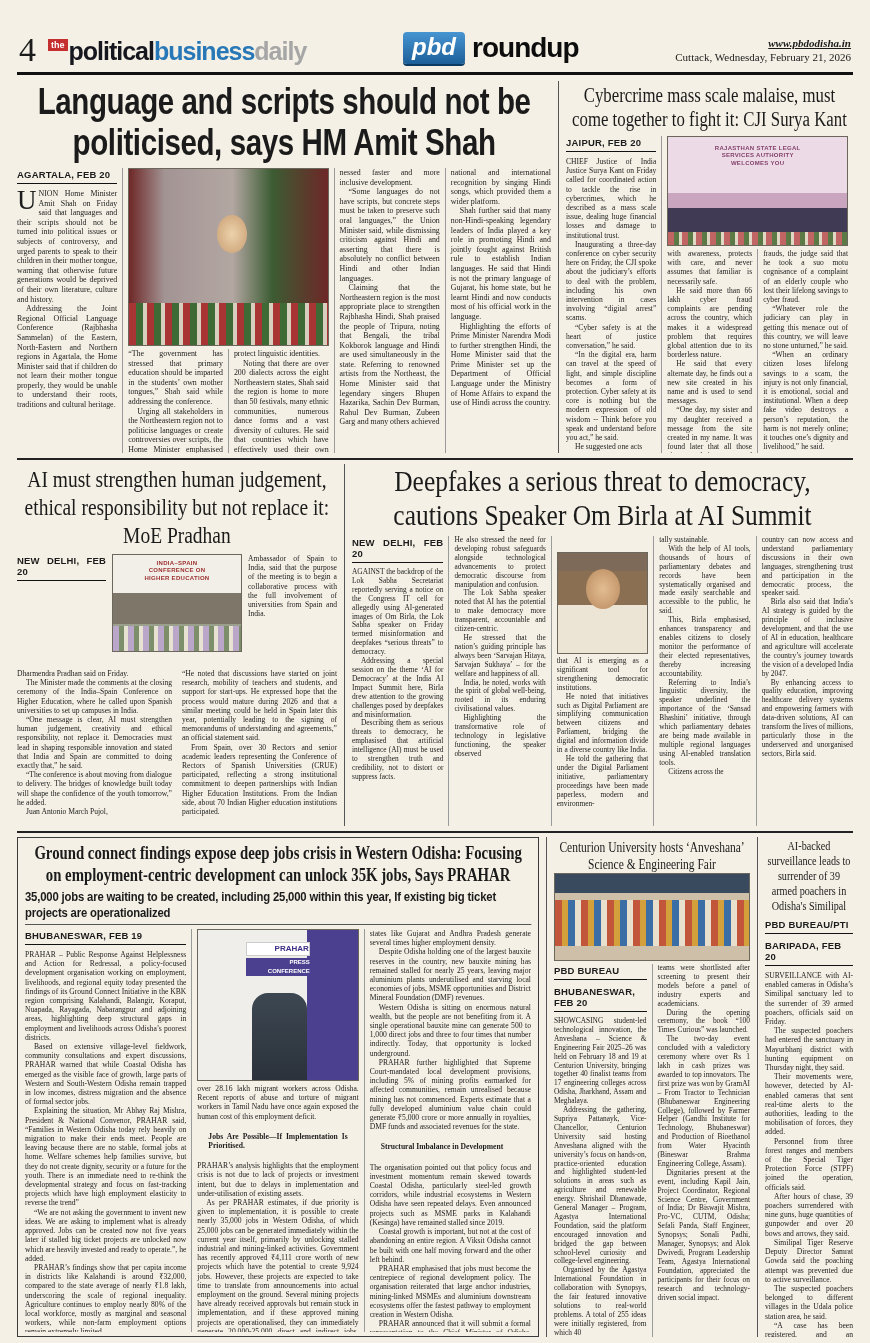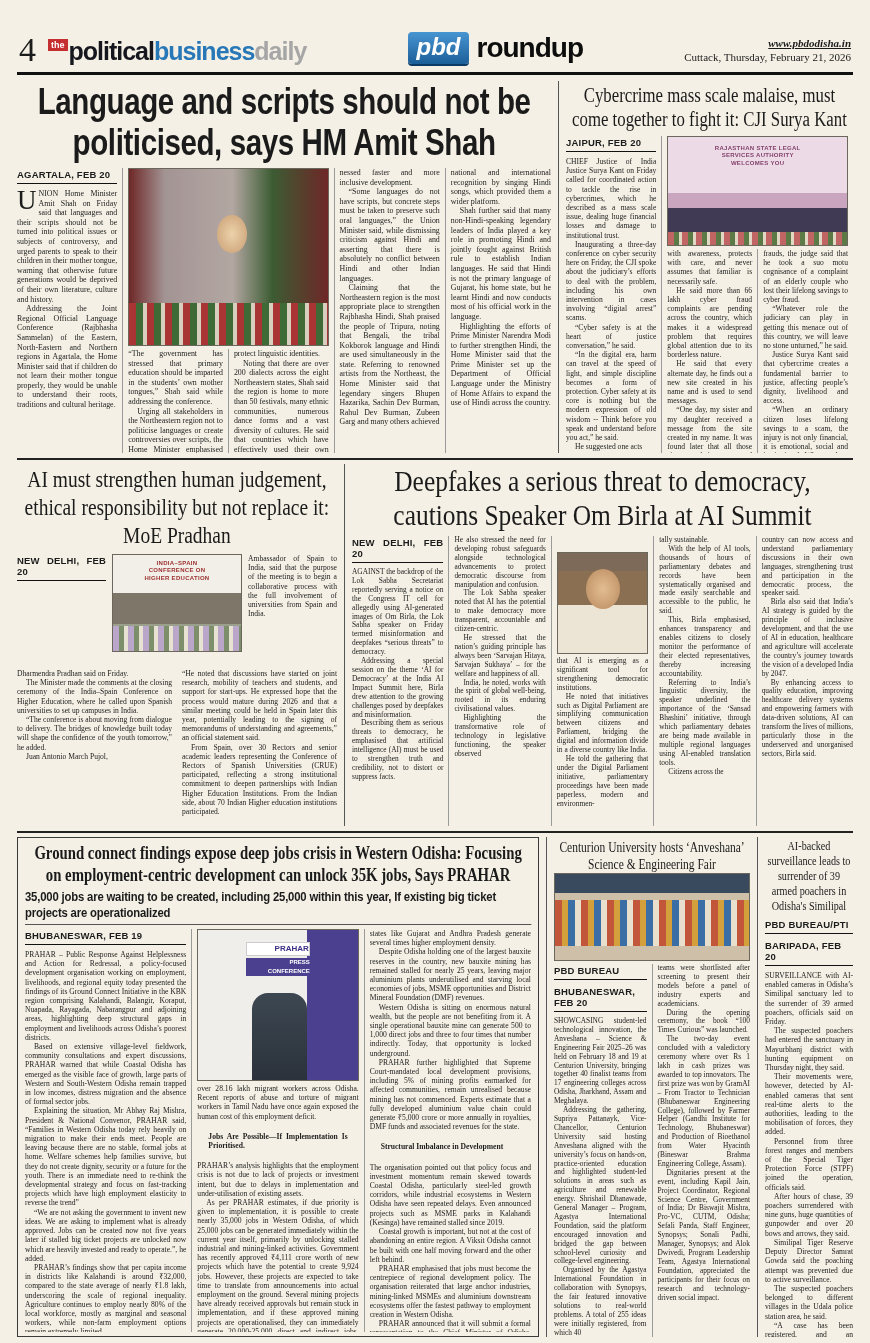--- a/index.html
+++ b/index.html
@@ -138,21 +138,21 @@
           <span class="brand-business">business</span>
           <span class="brand-daily">daily</span>
       </div>
     </div>
     <div class="roundup">
       <span class="pbd-badge">pbd</span>
       <span class="roundup-label">roundup</span>
     </div>
     <div class="mast-right">
       <div class="website">www.pbdodisha.in</div>
-      <div class="issue-line">Cuttack, Thursday, February 21, 2026</div>
+      <div class="issue-line">Cuttack, Wednesday, February 21, 2026</div>
     </div>
   </header>
   <div class="rule-thick"></div>
 
   <section class="section-top">
 
     <article class="art-shah">
       <h1 class="shah-head condense">Language and scripts should not be politicised, says HM Amit Shah</h1>
       <div class="shah-body">
         <div class="ncol bodytext dropcap">
@@ -225,21 +225,20 @@
                   <p class="para">with awareness, protects with care, and never assumes that familiar is necessarily safe.</p>
                   <p class="para">He said more than 66 lakh cyber fraud complaints are pending across the country, which makes it a widespread problem that requires global attention due to its borderless nature.</p>
                   <p class="para">He said that every alternate day, he finds out a new site created in his name and is used to send messages.</p>
                   <p class="para">“One day, my sister and my daughter received a message from the site created in my name. It was found later that all those sites are being generated from Nigeria. This is the complexity of the problem,” he said.</p>
                 </div>
               </div>
             <div class="gcol bodytext">
                 <div>
                   <p class="para">frauds, the judge said that he took a suo motu cognisance of a complaint of an elderly couple who lost their lifelong savings to cyber fraud.</p>
                   <p class="para">“Whatever role the judiciary can play in getting this menace out of this country, we will leave no stone unturned,” he said.</p>
-                  <p class="para">Justice Surya Kant said that cybercrime creates a fundamental barrier to justice, affecting people’s dignity, livelihood and access.</p>
                   <p class="para">“When an ordinary citizen loses lifelong savings to a scam, the injury is not only financial, it is emotional, social and institutional. When a deep fake video destroys a person’s reputation, the harm is not merely online; it touches one’s dignity and livelihood,” he said.</p>
                 </div>
               </div>
           </div>
         </div>
       </div>
     </article>
   </section>
 
   <div class="hrule"></div>
@@ -261,20 +260,21 @@
         </div>
         <div class="ai-r1col bodytext">
           <p class="para">Ambassador of Spain to India, said that the purpose of the meeting is to begin a collaborative process with the full involvement of universities from Spain and India.</p>
         </div>
       </div>
       <div class="ai-row2">
         <div class="gcol bodytext">
             <div>
               <p class="para">Dharmendra Pradhan said on Friday.</p>
               <p class="para">The Minister made the comments at the closing ceremony of the India–Spain Conference on Higher Education, where he called upon Spanish universities to set up campuses in India.</p>
+              <p class="para">“One message is clear, AI must strengthen human judgement, creativity and ethical responsibility, not replace it. Democracies must lead in shaping responsible innovation and stated that India and Spain are committed to doing exactly that,” he said.</p>
               <p class="para">“The conference is about moving from dialogue to delivery. The bridges of knowledge built today will shape the confidence of the youth tomorrow,” he added.</p>
               <p class="para">Juan Antonio March Pujol,</p>
             </div>
           </div>
         <div class="gcol bodytext">
             <div>
               <p class="para">“He noted that discussions have started on joint research, mobility of teachers and students, and support for start-ups. He expressed hope that the process would mature during 2026 and that a similar meeting could be held in Spain later this year, potentially leading to the signing of memorandums of understanding and agreements,” an official statement said.</p>
               <p class="para">From Spain, over 30 Rectors and senior academic leaders representing the Conference of Rectors of Spanish Universities (CRUE) participated, reflecting a strong institutional commitment to deepen partnerships with Indian Higher Education Institutions. From the Indian side, about 70 Indian Higher education institutions participated.</p>
             </div>
           </div>

